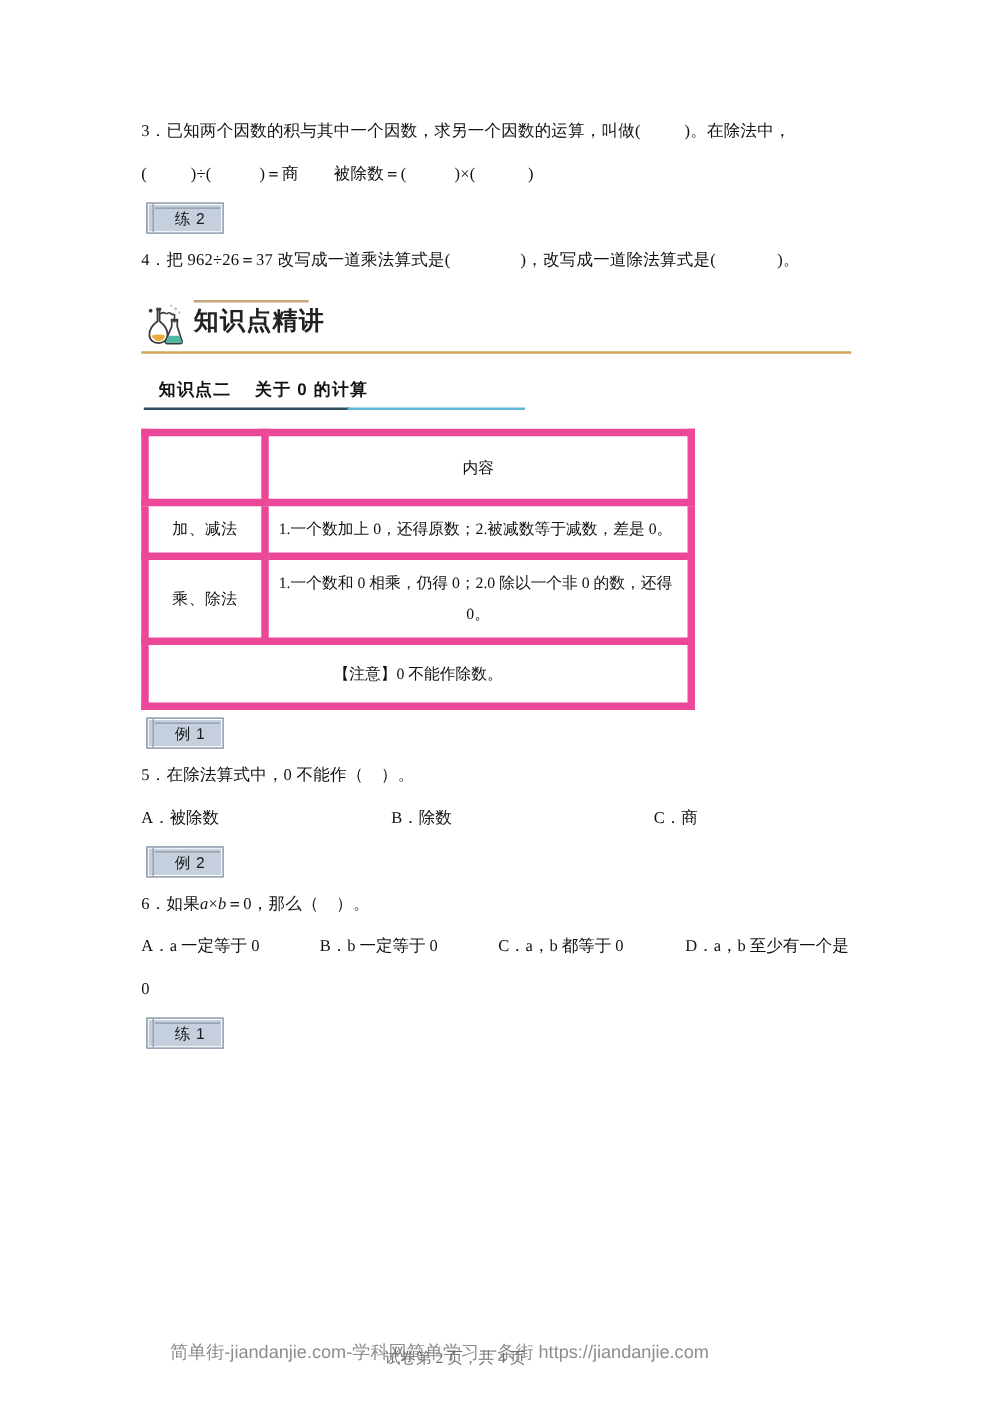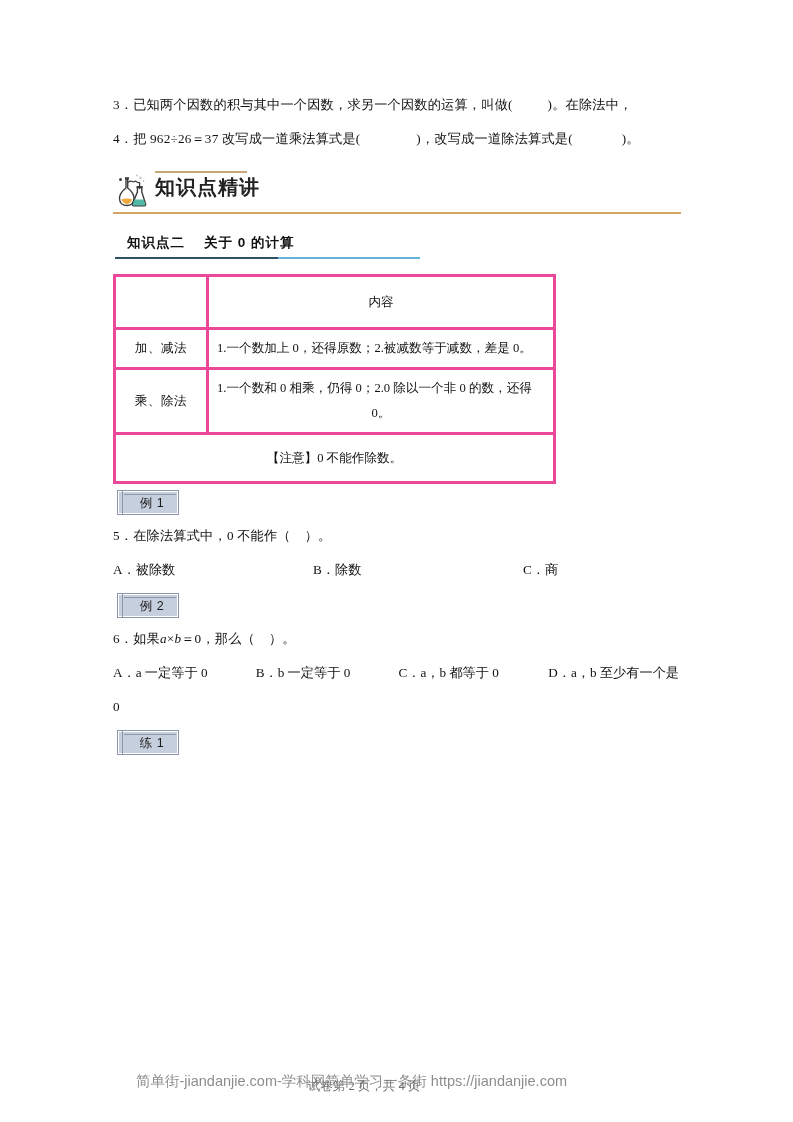--- a/index.html
+++ b/index.html
@@ -167,21 +167,21 @@
   
   table.kp-table {
     margin-top: 10px;
     border-collapse: collapse;
     width: 443px;
     table-layout: fixed;
     font-size: 12.6px;
     color: #111;
   }
   table.kp-table td {
-    border: 3px solid #ec4899;
+    border: 6px solid #ec4899;
     padding: 6px 8px;
     vertical-align: middle;
   }
   td.c-label {
     width: 74px;
     text-align: center;
     letter-spacing: 0.5px;
   }
   td.c-head {
     text-align: center;
@@ -239,22 +239,30 @@
   .italic-var { font-style: italic; font-family: "Liberation Serif", serif; }
 </style>
 </head>
 <body>
 
 <div class="page">
   <div class="content">
 
     <div>
       <div class="q-line">3．已知两个因数的积与其中一个因数，求另一个因数的运算，叫做(          )。在除法中，</div>
-    </div>
-
+      <div class="q-line">(          )÷(           )＝商        被除数＝(           )×(            )</div>
+    </div>
+
+    <div class="badge-wrap">
+      <div class="badge">
+        <span class="bar-left"></span>
+        <span class="bar-top"></span>
+        <span class="txt">练 2</span>
+      </div>
+    </div>
 
     <div class="q-line">4．把 962÷26＝37 改写成一道乘法算式是(                )，改写成一道除法算式是(              )。</div>
 
     <div class="section-head">
       <span class="topline"></span>
       <span class="icon">
         <svg viewBox="0 0 40 40" width="40" height="40" xmlns="http://www.w3.org/2000/svg">
 
           <path d="M13 9 L13 18 C9 21 6.5 25 6.5 28.5 C6.5 33 9.8 35.5 13.8 35.5 C17.8 35.5 21 33 21 28.5 C21 25 18.6 21 14.7 18 L14.7 9 Z" fill="none" stroke="#3c3c3c" stroke-width="1.4"></path>
           <path d="M8.2 29.5 C10 32.5 12 34 13.8 34 C15.8 34 17.8 32.5 19.4 29.5 C16 28.2 11.6 28.2 8.2 29.5 Z" fill="#f0a93c"></path>

